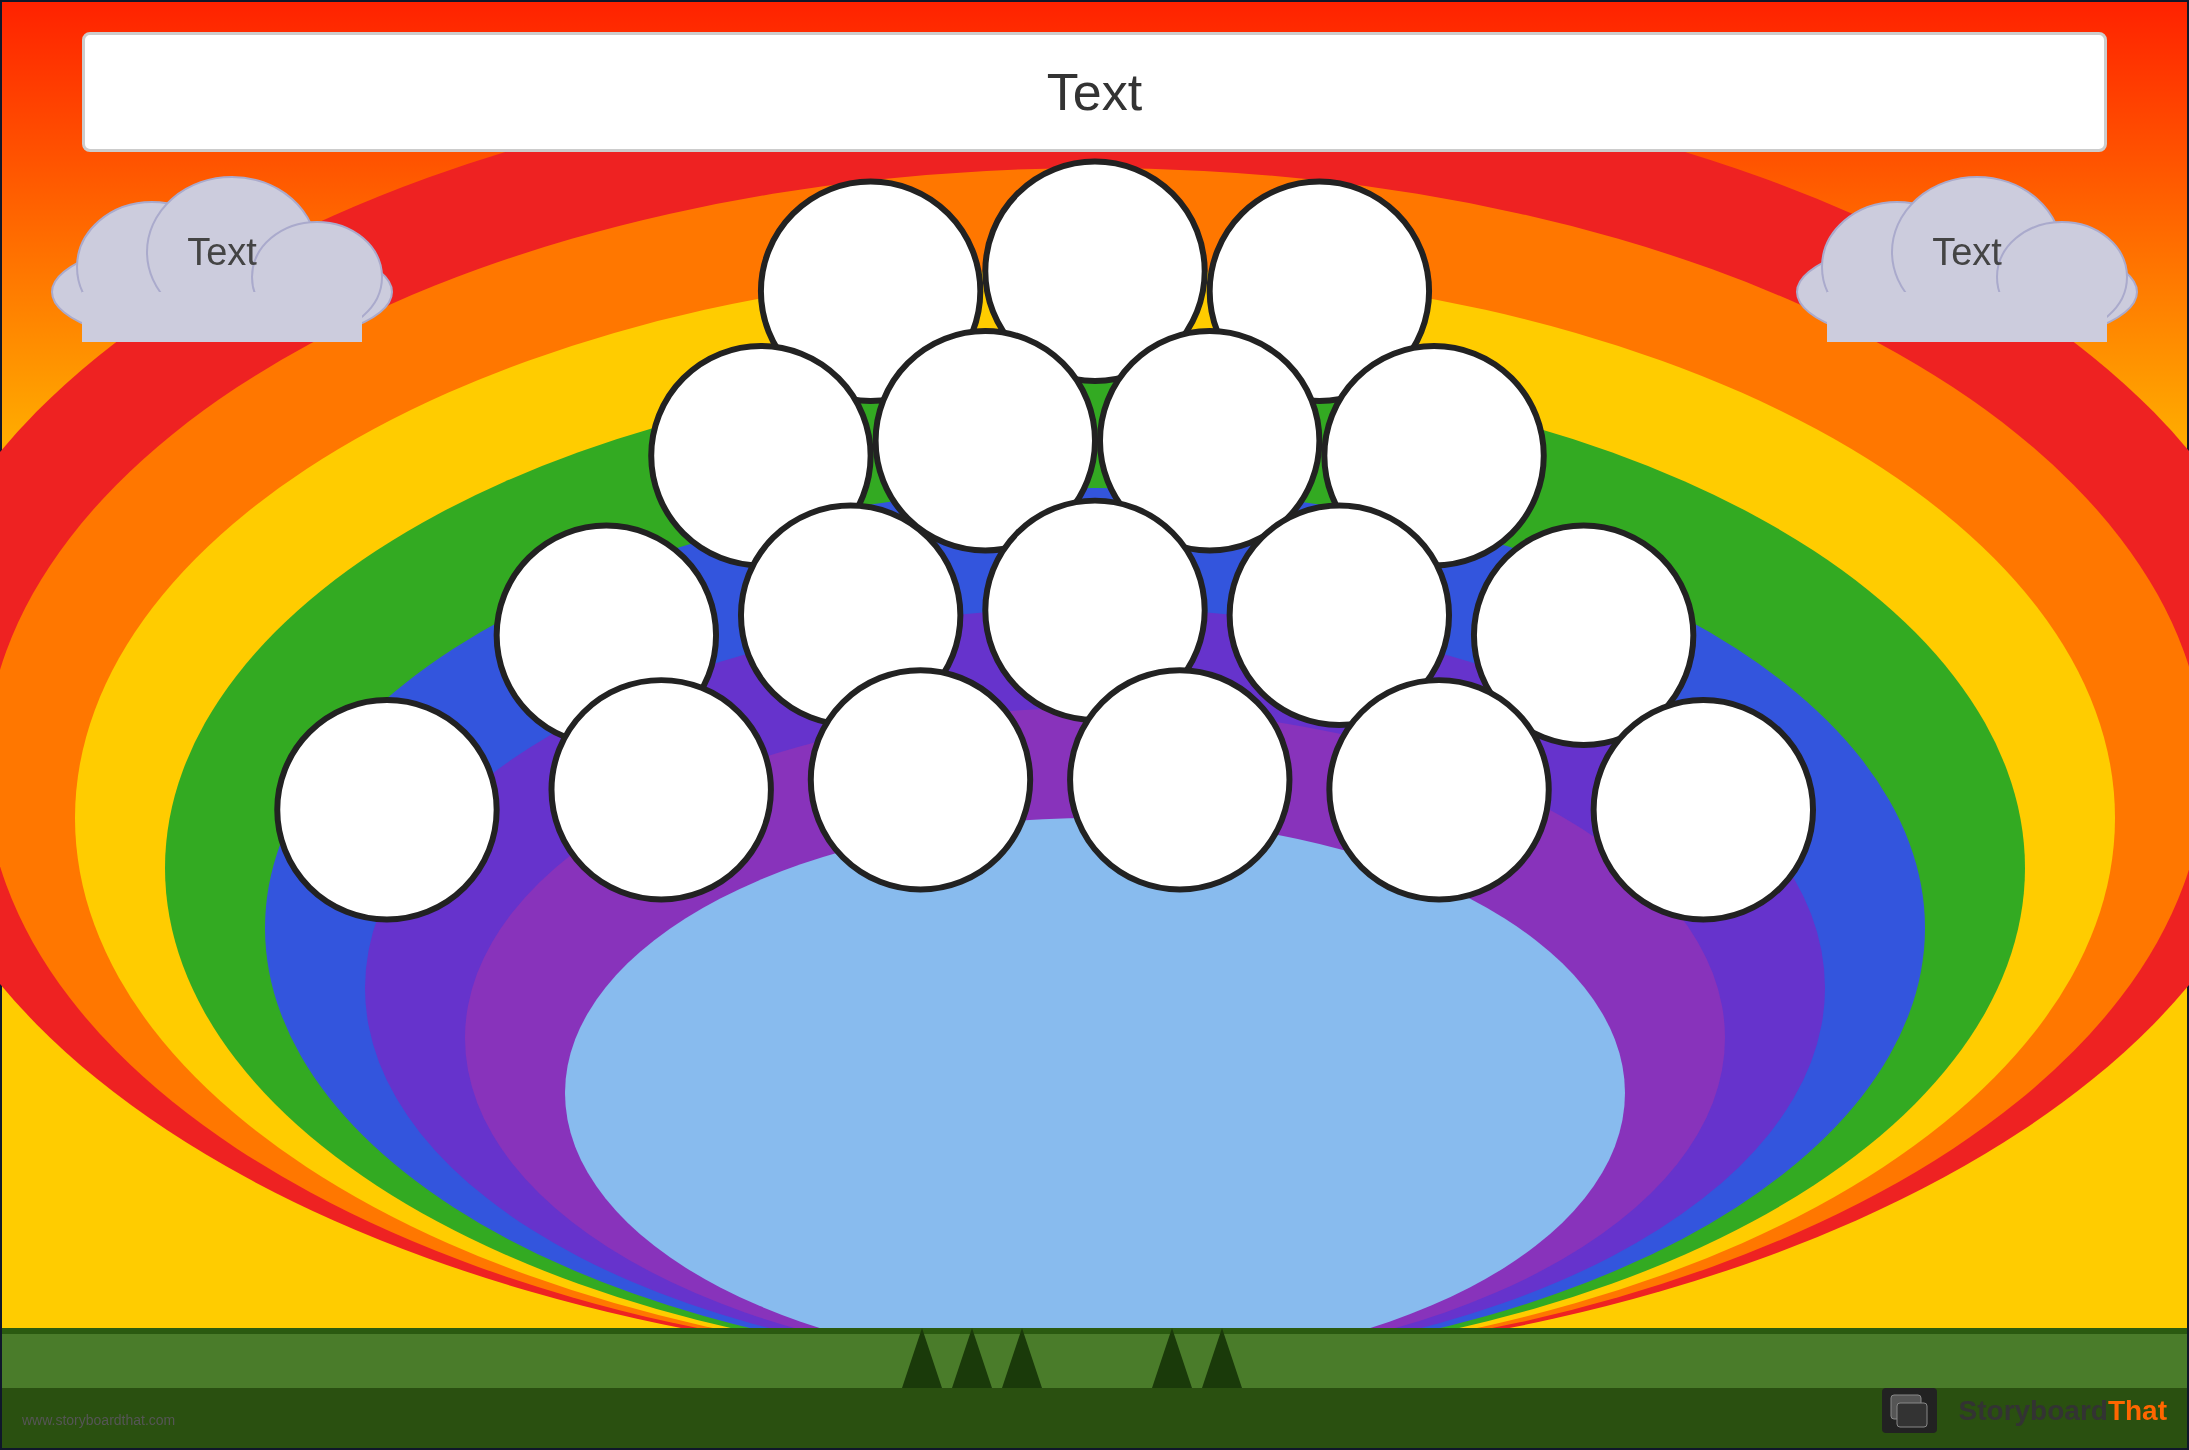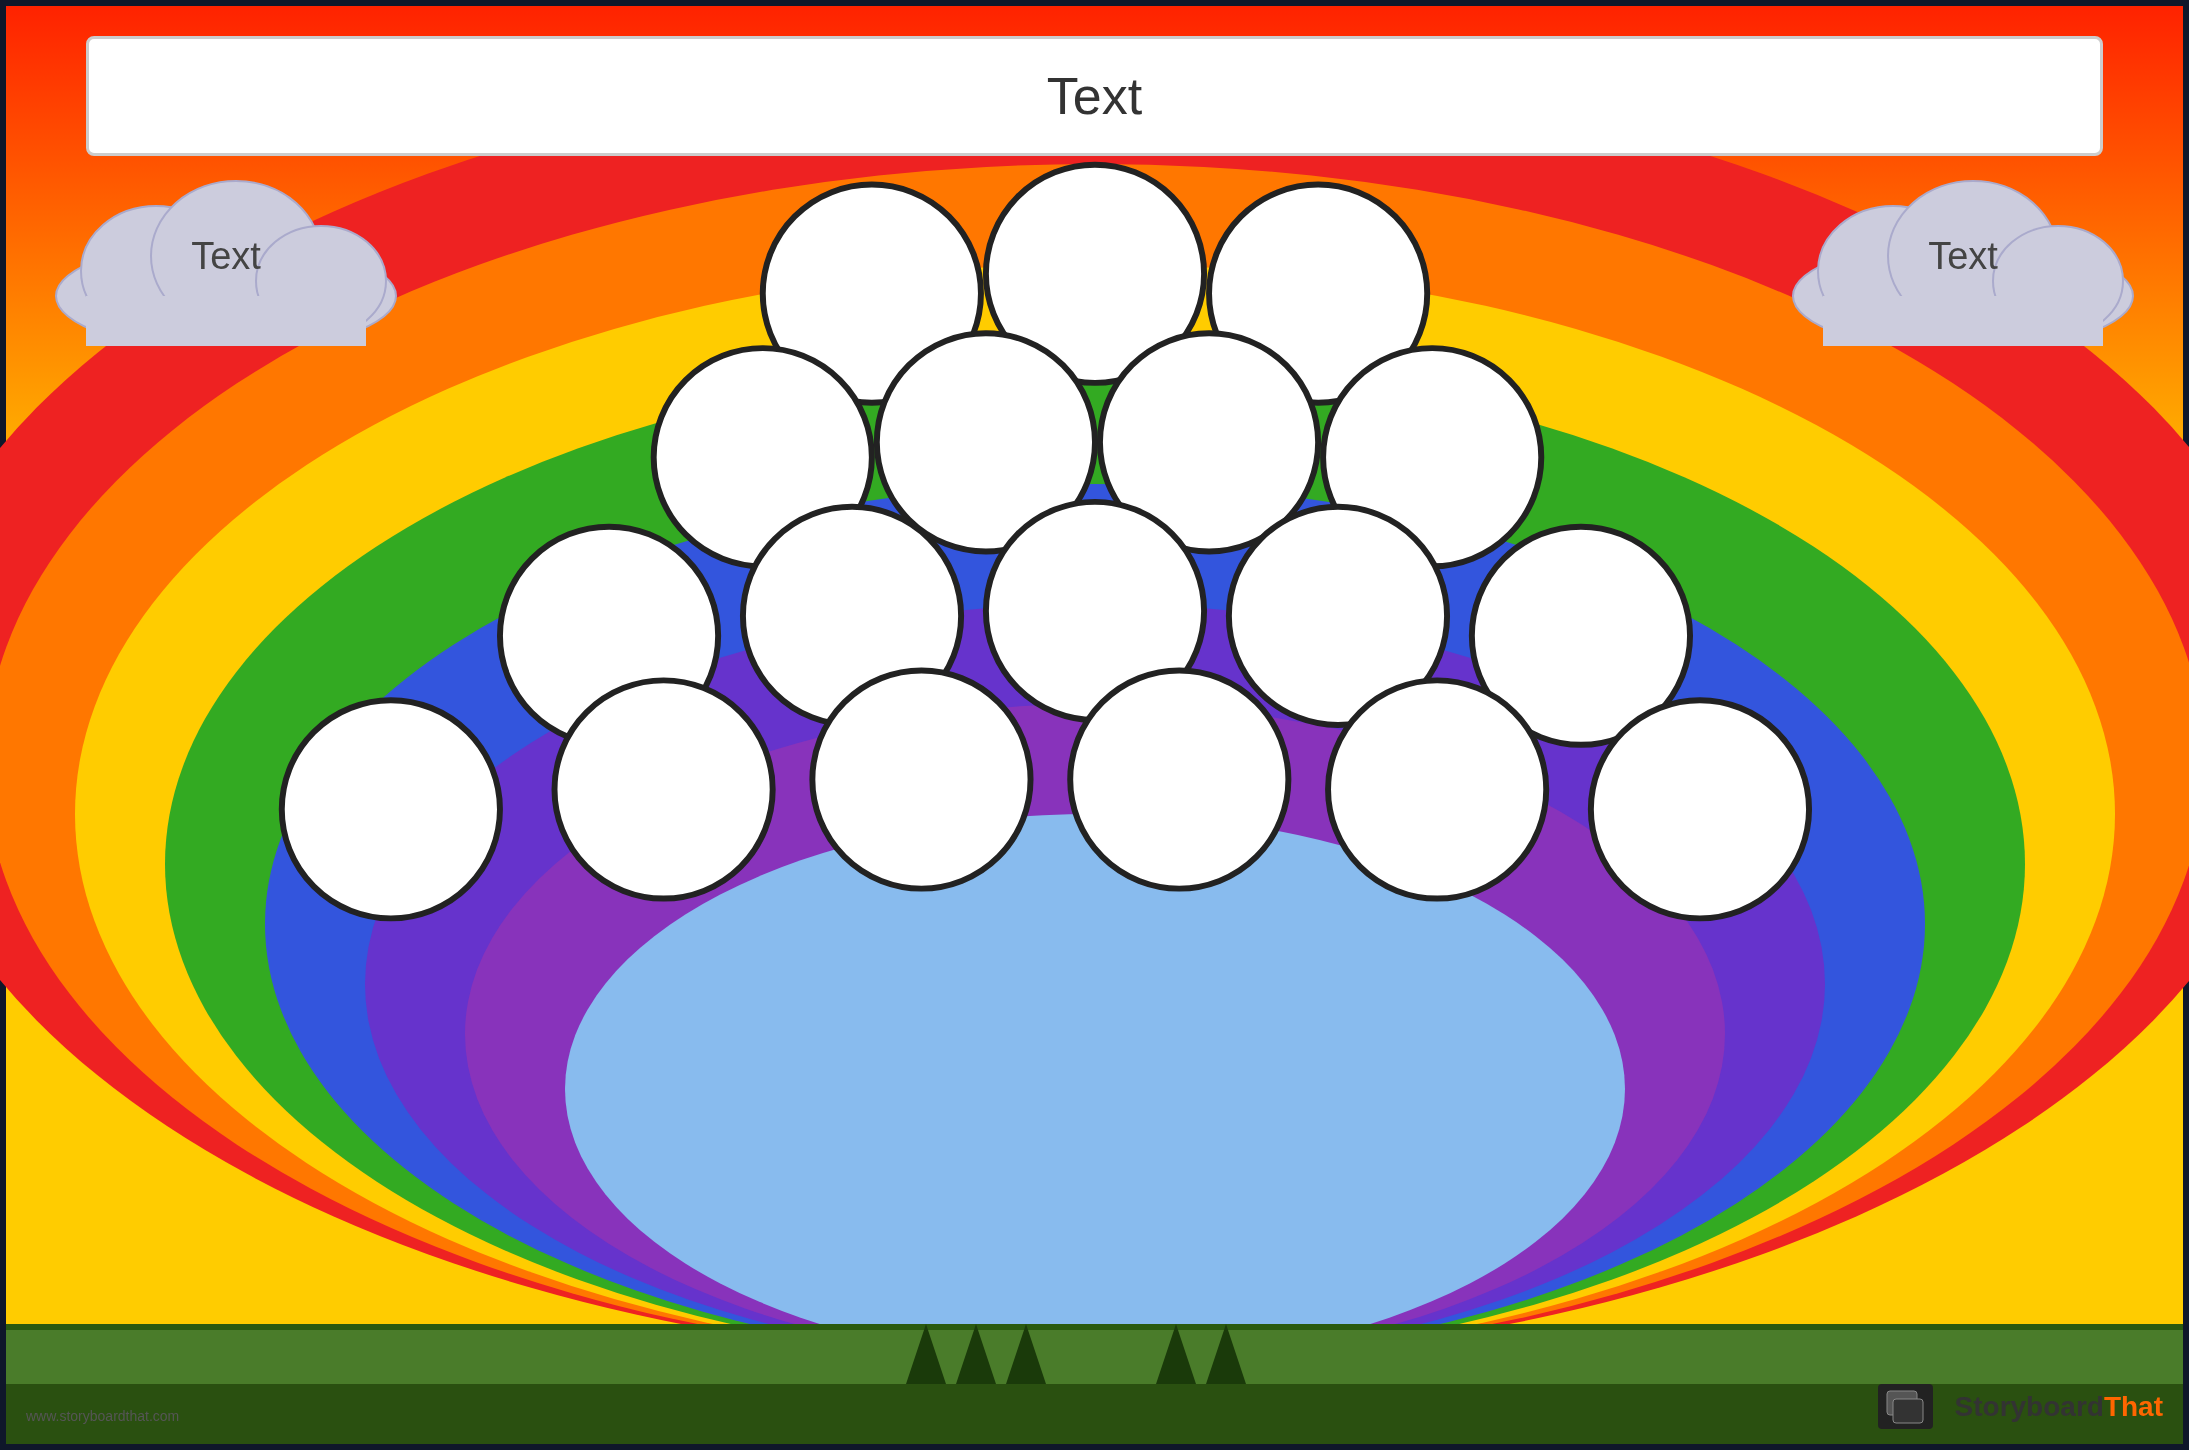--- a/index.html
+++ b/index.html
@@ -9,21 +9,21 @@
       height: 1450px;
       overflow: hidden;
       font-family: 'Arial', sans-serif;
     }
 
     #canvas {
       width: 2189px;
       height: 1450px;
       position: relative;
       background: #ff2200;
-      border: 6px solid #0f172a;
+      border: 2px solid #0f172a;
     }
 
     
     .sky-bg {
       position: absolute;
       top: 0; left: 0; right: 0;
       height: 100%;
       background: linear-gradient(to bottom, #ff2200 0%, #ff6600 15%, #ffaa00 30%, #ffcc00 45%);
     }
 

